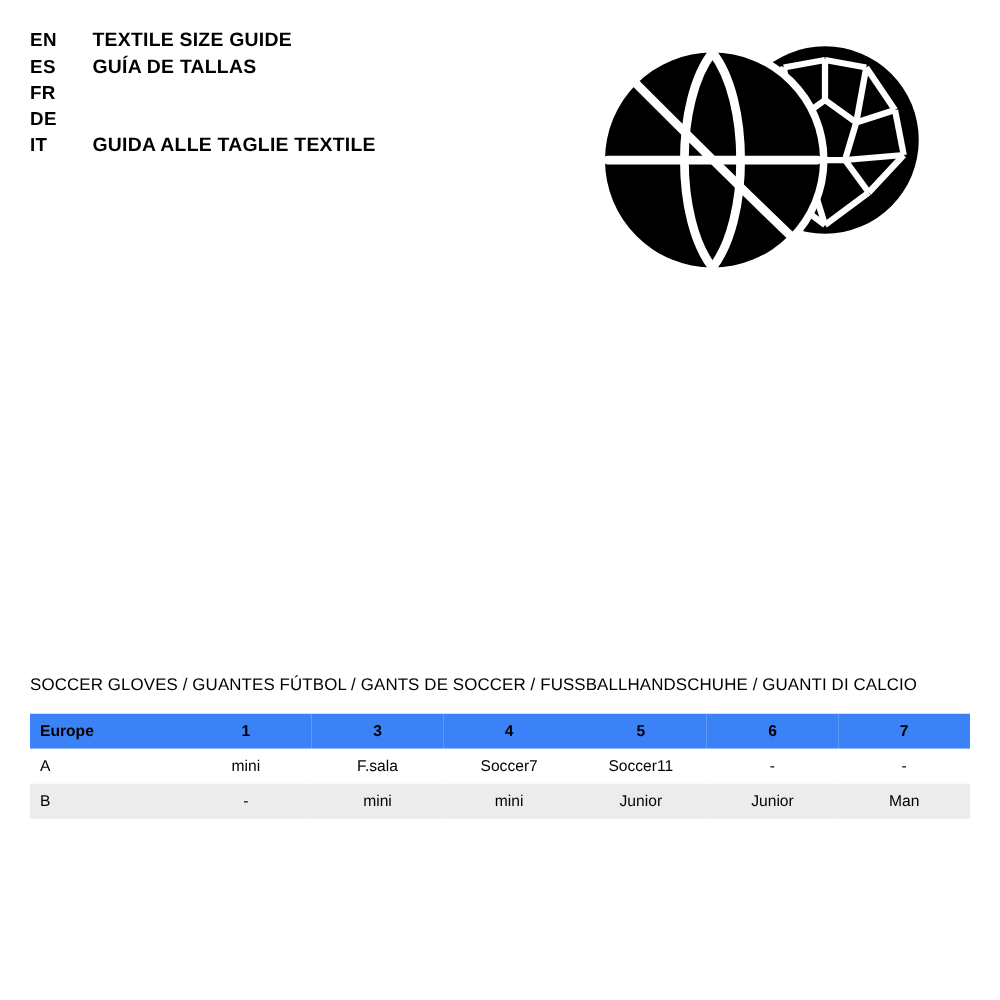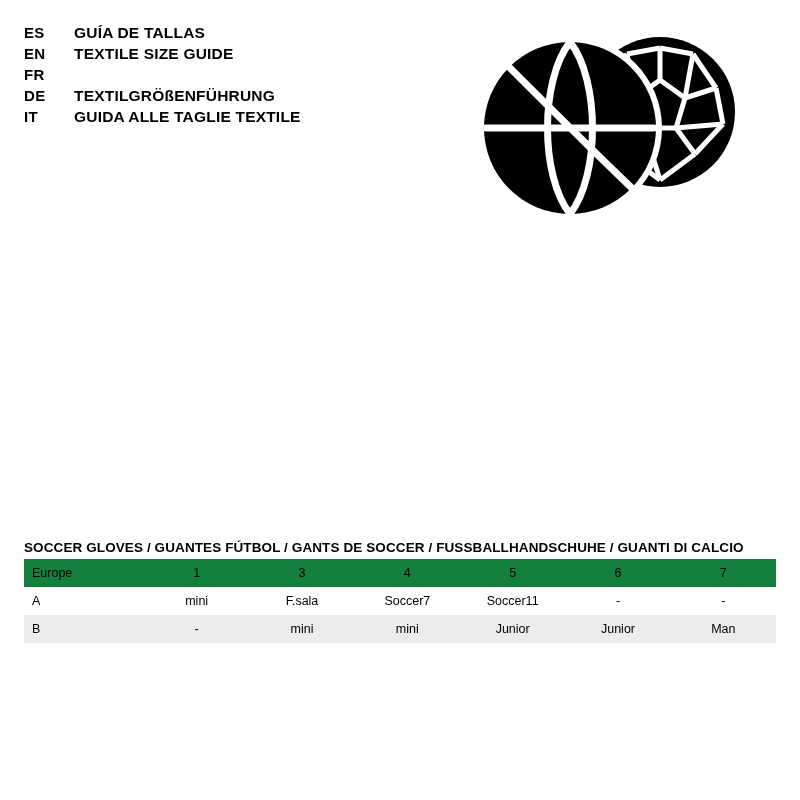--- a/index.html
+++ b/index.html
@@ -52,42 +52,42 @@
 
   
   .section {
     position: absolute;
     left: 24px;
     top: 540px;
     width: 752px;
   }
   .section-title {
     font-size: 13.5px;
-    font-weight: 700;
+    font-weight: 400;
     letter-spacing: 0.1px;
-    margin-bottom: 4px;
+    margin-bottom: 16px;
     white-space: nowrap;
   }
 
   table.size-table {
     border-collapse: collapse;
     width: 752px;
     table-layout: fixed;
   }
   table.size-table th,
   table.size-table td {
     font-size: 12.5px;
     font-weight: 400;
     text-align: center;
     padding: 4px 2px;
     height: 20px;
   }
   table.size-table thead th {
-    background: #15803d;
-    font-weight: 400;
+    background: #3b82f6;
+    font-weight: 700;
   }
   table.size-table thead th.first-col,
   table.size-table tbody td.first-col {
     text-align: left;
     padding-left: 8px;
   }
   table.size-table tbody tr.row-a td {
     background: #ffffff;
   }
   table.size-table tbody tr.row-b td {
@@ -103,33 +103,32 @@
     letter-spacing: 0.1px;
     line-height: 21px;
     white-space: nowrap;
   }
 </style>
 </head>
 <body>
 
 <div class="lang-block">
   <div class="lang-row">
+    <span class="lang-code">EN</span>
+    <span class="lang-title">TEXTILE SIZE GUIDE</span>
+  </div>
+  <div class="lang-row">
     <span class="lang-code">ES</span>
     <span class="lang-title">GUÍA DE TALLAS</span>
   </div>
   <div class="lang-row">
-    <span class="lang-code">EN</span>
-    <span class="lang-title">TEXTILE SIZE GUIDE</span>
-  </div>
-  <div class="lang-row">
     <span class="lang-code">FR</span>
   </div>
   <div class="lang-row">
     <span class="lang-code">DE</span>
-    <span class="lang-title">TEXTILGRÖßENFÜHRUNG</span>
   </div>
   <div class="lang-row">
     <span class="lang-code">IT</span>
     <span class="lang-title">GUIDA ALLE TAGLIE TEXTILE</span>
   </div>
 </div>
 
 <div class="balls">
   <svg width="270" height="205" viewBox="0 0 270 205">
 

